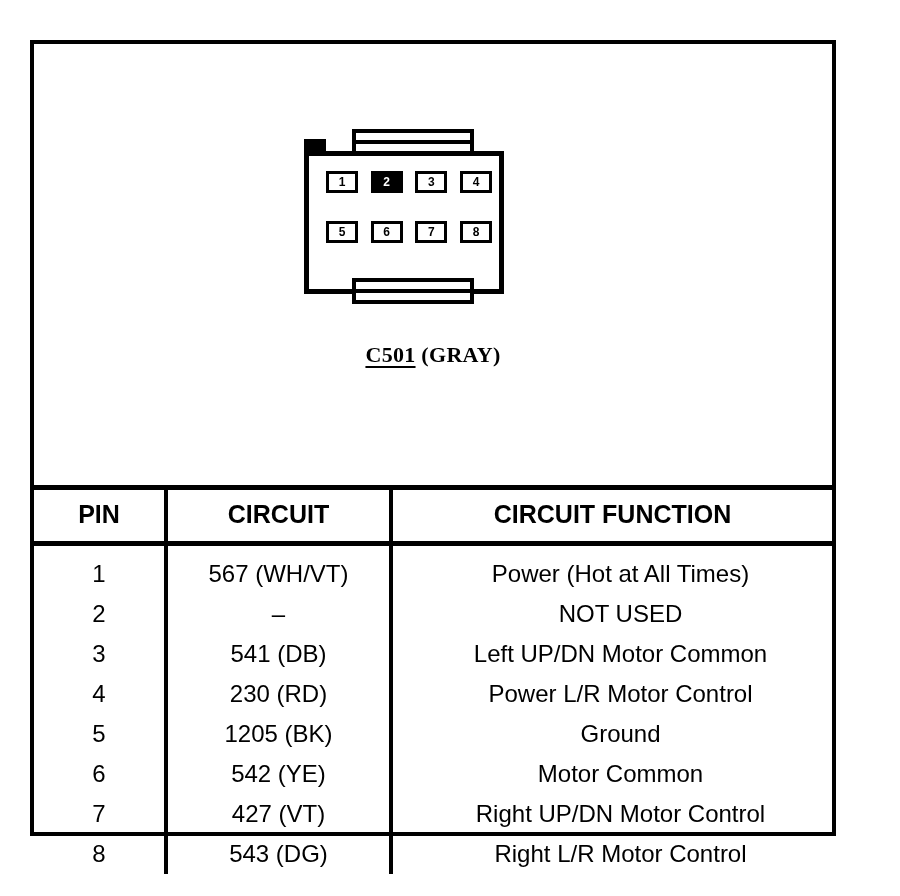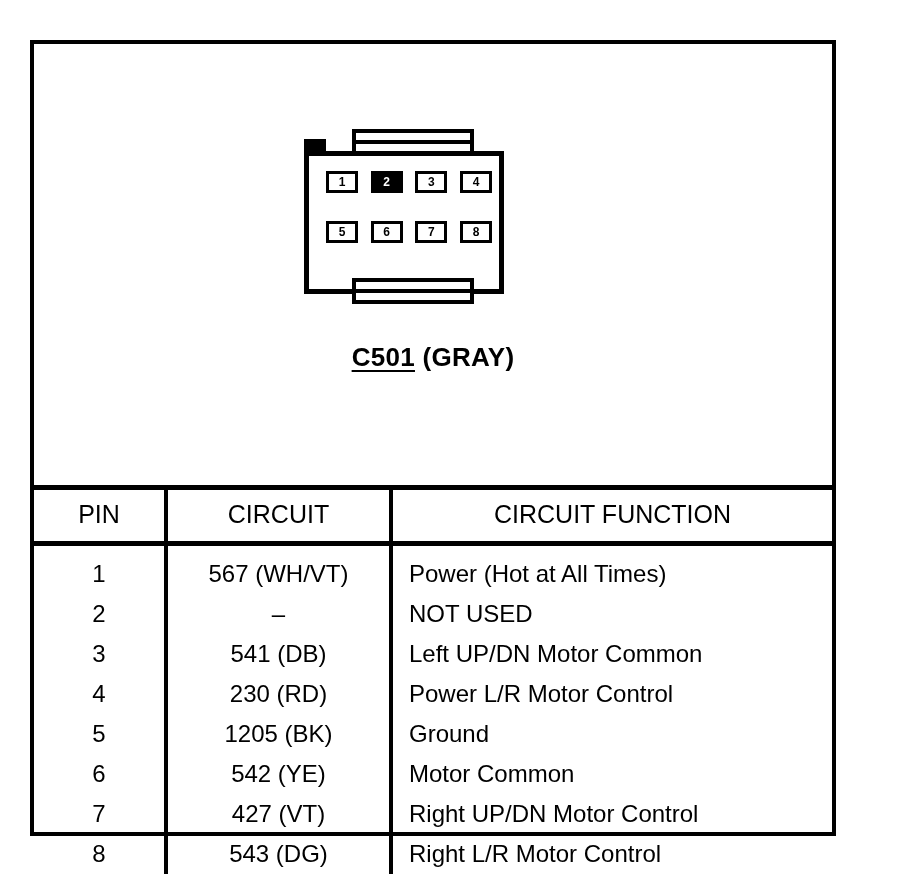--- a/index.html
+++ b/index.html
@@ -127,23 +127,24 @@
     border-color: #000000;
   }
 
   
   #connector-title {
     position: absolute;
     left: 0;
     right: 0;
     top: 298px;
     text-align: center;
-    font-size: 26px;
+    font-size: 22px;
     font-weight: bold;
     letter-spacing: 0.3px;
+    font-family: Liberation Serif, serif;
   }
   #connector-title .code {
     text-decoration: underline;
     text-underline-offset: 4px;
   }
   #connector-subtitle {
     position: absolute;
     left: 0;
     right: 0;
     top: 347px;
@@ -171,21 +172,21 @@
     width: 100%;
     border-collapse: collapse;
     table-layout: fixed;
   }
   #pin-table col.col-pin      { width: 132px; }
   #pin-table col.col-circuit  { width: 225px; }
   #pin-table col.col-function { width: auto; }
 
   #pin-table th {
     font-size: 25px;
-    font-weight: normal;
+    font-weight: bold;
     text-align: center;
     padding: 10px 0 12px 0;
     border-bottom: 5px solid #000000;
     border-right: 4px solid #000000;
     margin-left: 44px;
   }
   #pin-table th.th-function {
     border-right: none;
   }
 
@@ -196,21 +197,21 @@
     border-right: 4px solid #000000;
     height: 36px;
   }
   #pin-table td.cell-pin {
     text-align: center;
   }
   #pin-table td.cell-circuit {
     text-align: center;
   }
   #pin-table td.cell-function {
-    text-align: left;
+    text-align: center;
     padding-left: 16px;
     border-right: none;
   }
   #pin-table tbody tr:first-child td {
     padding-top: 10px;
   }
 </style>
 </head>
 <body>
 

